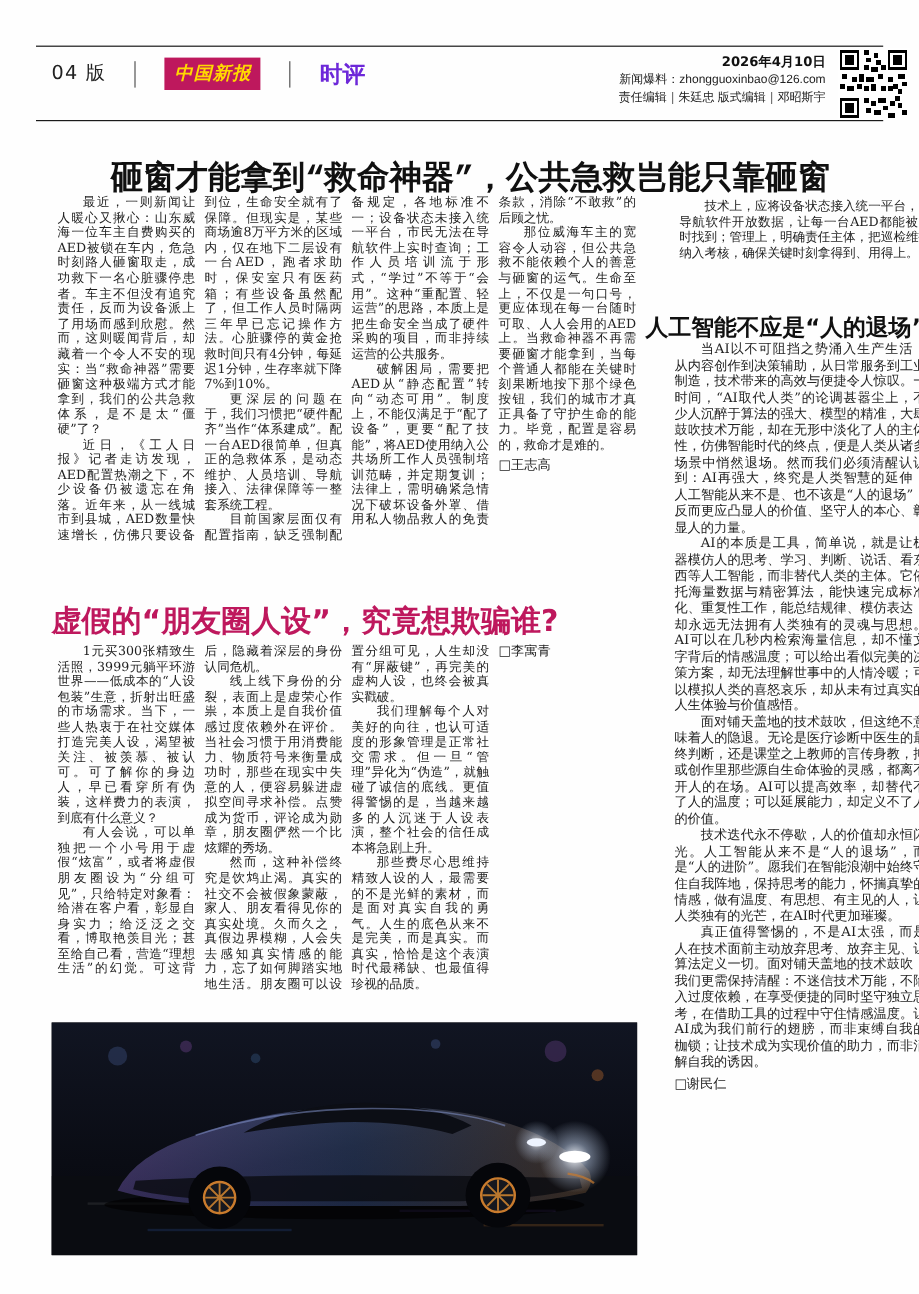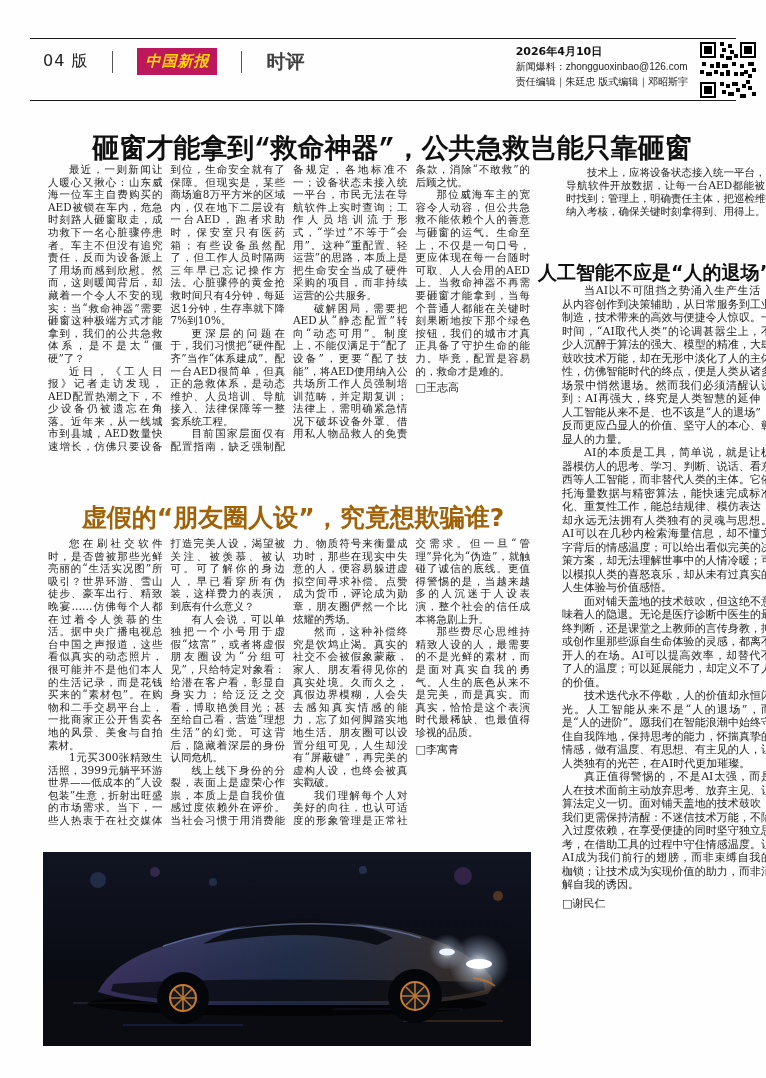--- a/index.html
+++ b/index.html
@@ -11,34 +11,34 @@
   .rule{position:absolute; background:#1a1a1a; height:1px;}
   
   .hdr-left{position:absolute; left:43px; top:48px; display:flex; align-items:center; gap:24px;}
   .page-no{font-family:"DejaVu Sans",sans-serif; font-size:16px; color:#222; letter-spacing:1px;}
   .hdr-sep{width:1px; height:22px; background:#555;}
   .masthead{
     background:#be185d; color:#ffd900; font-family:"DejaVu Sans",sans-serif;
     font-weight:900; font-style:italic; font-size:15px; line-height:15px;
     padding:6px 8px; letter-spacing:1px;
   }
-  .section-name{font-family:"DejaVu Sans",sans-serif; font-size:19px; font-weight:700; color:#404040;}
-  .hdr-right{position:absolute; right:78px; top:44px; text-align:left; line-height:15px;}
+  .section-name{font-family:"DejaVu Sans",sans-serif; font-size:19px; font-weight:700; color:#6d28d9;}
+  .hdr-right{position:absolute; right:78px; top:44px; text-align:right; line-height:15px;}
   .hdr-date{font-family:"DejaVu Sans",sans-serif; font-size:11px; font-weight:700; color:#111;}
   .hdr-small{font-family:Liberation Sans, sans-serif; font-size:10px; color:#222;}
   .qr{position:absolute; right:8px; top:40px; width:60px; height:60px; background:#fff;}
   
   .headline1{
     position:absolute; left:48px; top:112px; width:688px; text-align:center;
     font-family:Liberation Mono, monospace; font-weight:900; font-size:27px; color:#101010;
     letter-spacing:0px; white-space:nowrap;
   }
   .headline2{
-    position:absolute; left:43px; top:484px; width:500px; text-align:center;
-    font-family:"DejaVu Sans",sans-serif; font-weight:900; font-size:25px; color:#a16207;
+    position:absolute; left:43px; top:484px; width:500px; text-align:left;
+    font-family:"DejaVu Sans",sans-serif; font-weight:900; font-size:25px; color:#be185d;
     white-space:nowrap;
   }
   .headline-side{
     position:absolute; left:538px; top:244px; width:210px; text-align:center;
     font-family:"DejaVu Sans",sans-serif; font-weight:900; font-size:19px; color:#101010;
     white-space:nowrap;
   }
   
   .body-text p{margin:0; text-indent:2em; text-align:justify;}
   .cols4{
@@ -156,21 +156,20 @@
     <p>当AI以不可阻挡之势涌入生产生活，从内容创作到决策辅助，从日常服务到工业制造，技术带来的高效与便捷令人惊叹。一时间，“AI取代人类”的论调甚嚣尘上，不少人沉醉于算法的强大、模型的精准，大肆鼓吹技术万能，却在无形中淡化了人的主体性，仿佛智能时代的终点，便是人类从诸多场景中悄然退场。然而我们必须清醒认识到：AI再强大，终究是人类智慧的延伸，人工智能从来不是、也不该是“人的退场”，反而更应凸显人的价值、坚守人的本心、彰显人的力量。</p>
     <p>AI的本质是工具，简单说，就是让机器模仿人的思考、学习、判断、说话、看东西等人工智能，而非替代人类的主体。它依托海量数据与精密算法，能快速完成标准化、重复性工作，能总结规律、模仿表达，却永远无法拥有人类独有的灵魂与思想。AI可以在几秒内检索海量信息，却不懂文字背后的情感温度；可以给出看似完美的决策方案，却无法理解世事中的人情冷暖；可以模拟人类的喜怒哀乐，却从未有过真实的人生体验与价值感悟。</p>
     <p>面对铺天盖地的技术鼓吹，但这绝不意味着人的隐退。无论是医疗诊断中医生的最终判断，还是课堂之上教师的言传身教，抑或创作里那些源自生命体验的灵感，都离不开人的在场。AI可以提高效率，却替代不了人的温度；可以延展能力，却定义不了人的价值。</p>
     <p>技术迭代永不停歇，人的价值却永恒闪光。人工智能从来不是“人的退场”，而是“人的进阶”。愿我们在智能浪潮中始终守住自我阵地，保持思考的能力，怀揣真挚的情感，做有温度、有思想、有主见的人，让人类独有的光芒，在AI时代更加璀璨。</p>
     <p>真正值得警惕的，不是AI太强，而是人在技术面前主动放弃思考、放弃主见、让算法定义一切。面对铺天盖地的技术鼓吹，我们更需保持清醒：不迷信技术万能，不陷入过度依赖，在享受便捷的同时坚守独立思考，在借助工具的过程中守住情感温度。让AI成为我们前行的翅膀，而非束缚自我的枷锁；让技术成为实现价值的助力，而非消解自我的诱因。</p>
     <p class="author">□谢民仁</p>
   </div>
 
   <h1 class="headline2">虚假的“朋友圈人设”，究竟想欺骗谁?</h1>
   <div class="cols4 a2-cols body-text">
-    <p>您在刷社交软件时，是否曾被那些光鲜亮丽的“生活实况图”所吸引？世界环游、雪山徒步、豪车出行、精致晚宴……仿佛每个人都在过着令人羡慕的生活。据中央广播电视总台中国之声报道，这些看似真实的动态照片，很可能并不是他们本人的生活记录，而是花钱买来的“素材包”。在购物和二手交易平台上，一批商家正公开售卖各地的风景、美食与自拍素材。</p>
     <p>1元买300张精致生活照，3999元躺平环游世界——低成本的“人设包装”生意，折射出旺盛的市场需求。当下，一些人热衷于在社交媒体打造完美人设，渴望被关注、被羡慕、被认可。可了解你的身边人，早已看穿所有伪装，这样费力的表演，到底有什么意义？</p>
     <p>有人会说，可以单独把一个小号用于虚假“炫富”，或者将虚假朋友圈设为“分组可见”，只给特定对象看：给潜在客户看，彰显自身实力；给泛泛之交看，博取艳羡目光；甚至给自己看，营造“理想生活”的幻觉。可这背后，隐藏着深层的身份认同危机。</p>
     <p>线上线下身份的分裂，表面上是虚荣心作祟，本质上是自我价值感过度依赖外在评价。当社会习惯于用消费能力、物质符号来衡量成功时，那些在现实中失意的人，便容易躲进虚拟空间寻求补偿。点赞成为货币，评论成为勋章，朋友圈俨然一个比炫耀的秀场。</p>
     <p>然而，这种补偿终究是饮鸩止渴。真实的社交不会被假象蒙蔽，家人、朋友看得见你的真实处境。久而久之，真假边界模糊，人会失去感知真实情感的能力，忘了如何脚踏实地地生活。朋友圈可以设置分组可见，人生却没有“屏蔽键”，再完美的虚构人设，也终会被真实戳破。</p>
     <p>我们理解每个人对美好的向往，也认可适度的形象管理是正常社交需求。但一旦“管理”异化为“伪造”，就触碰了诚信的底线。更值得警惕的是，当越来越多的人沉迷于人设表演，整个社会的信任成本将急剧上升。</p>
     <p>那些费尽心思维持精致人设的人，最需要的不是光鲜的素材，而是面对真实自我的勇气。人生的底色从来不是完美，而是真实。而真实，恰恰是这个表演时代最稀缺、也最值得珍视的品质。</p>
     <p class="author">□李寓青</p>
   </div>
 
   <div class="photo">

